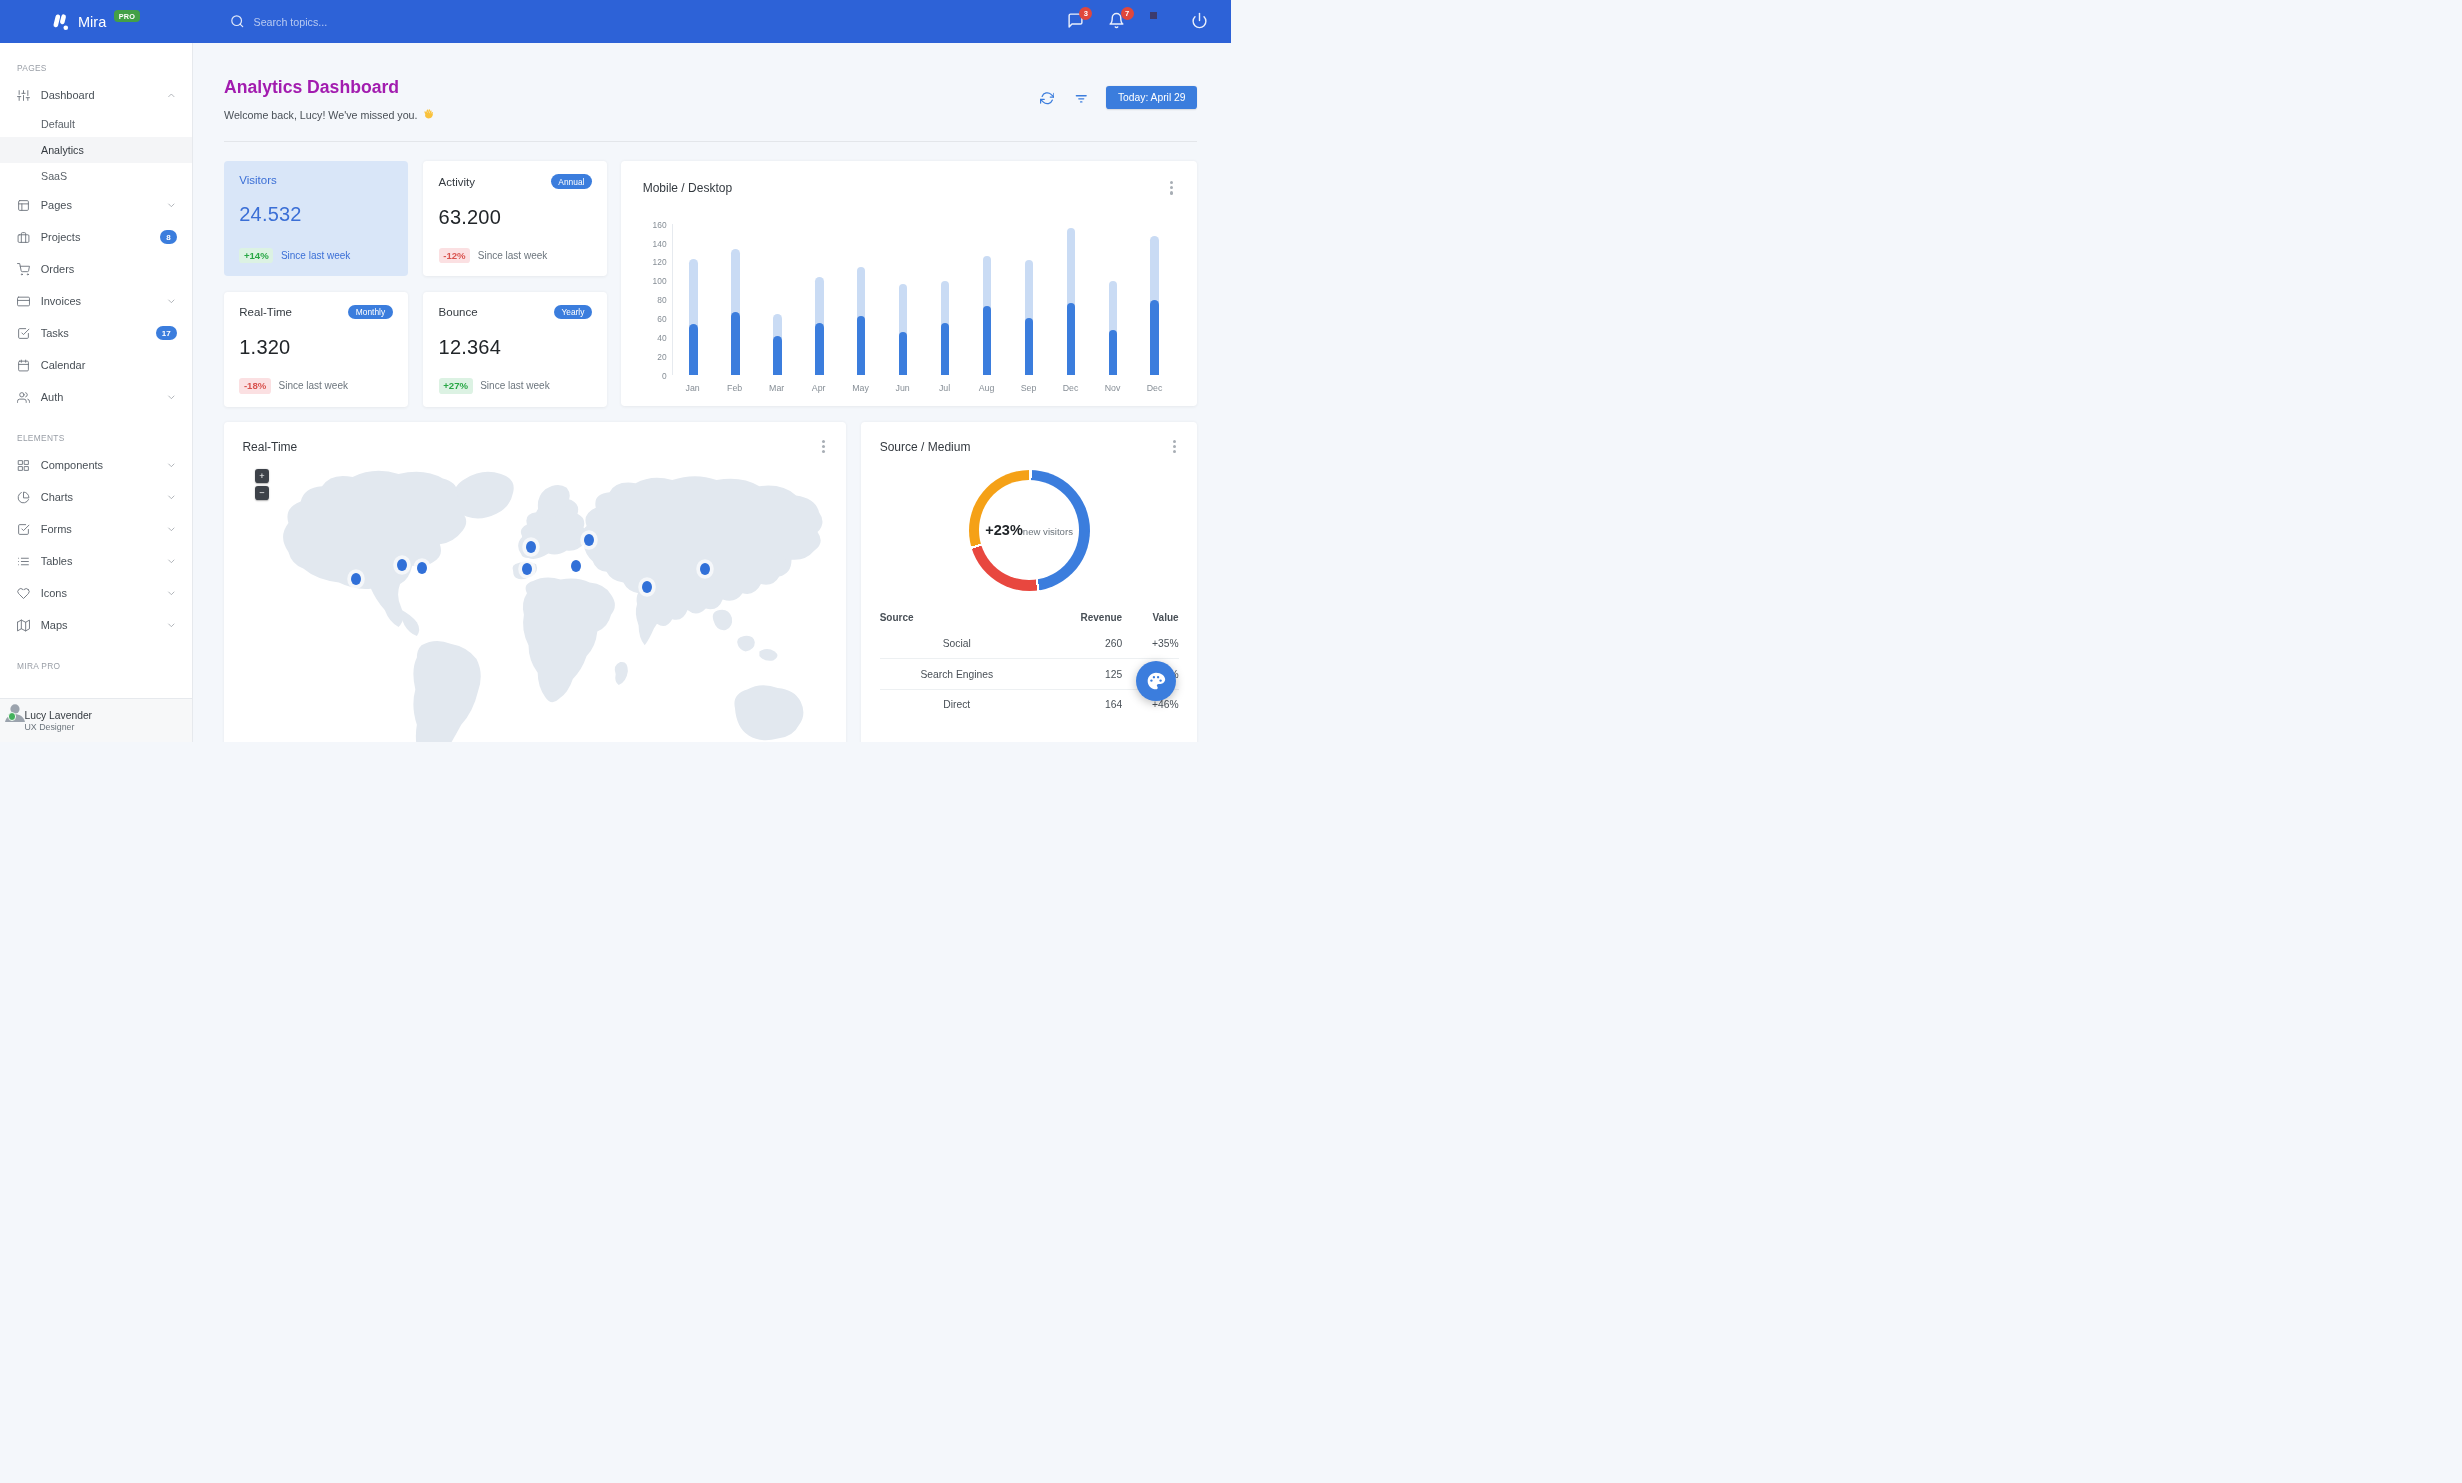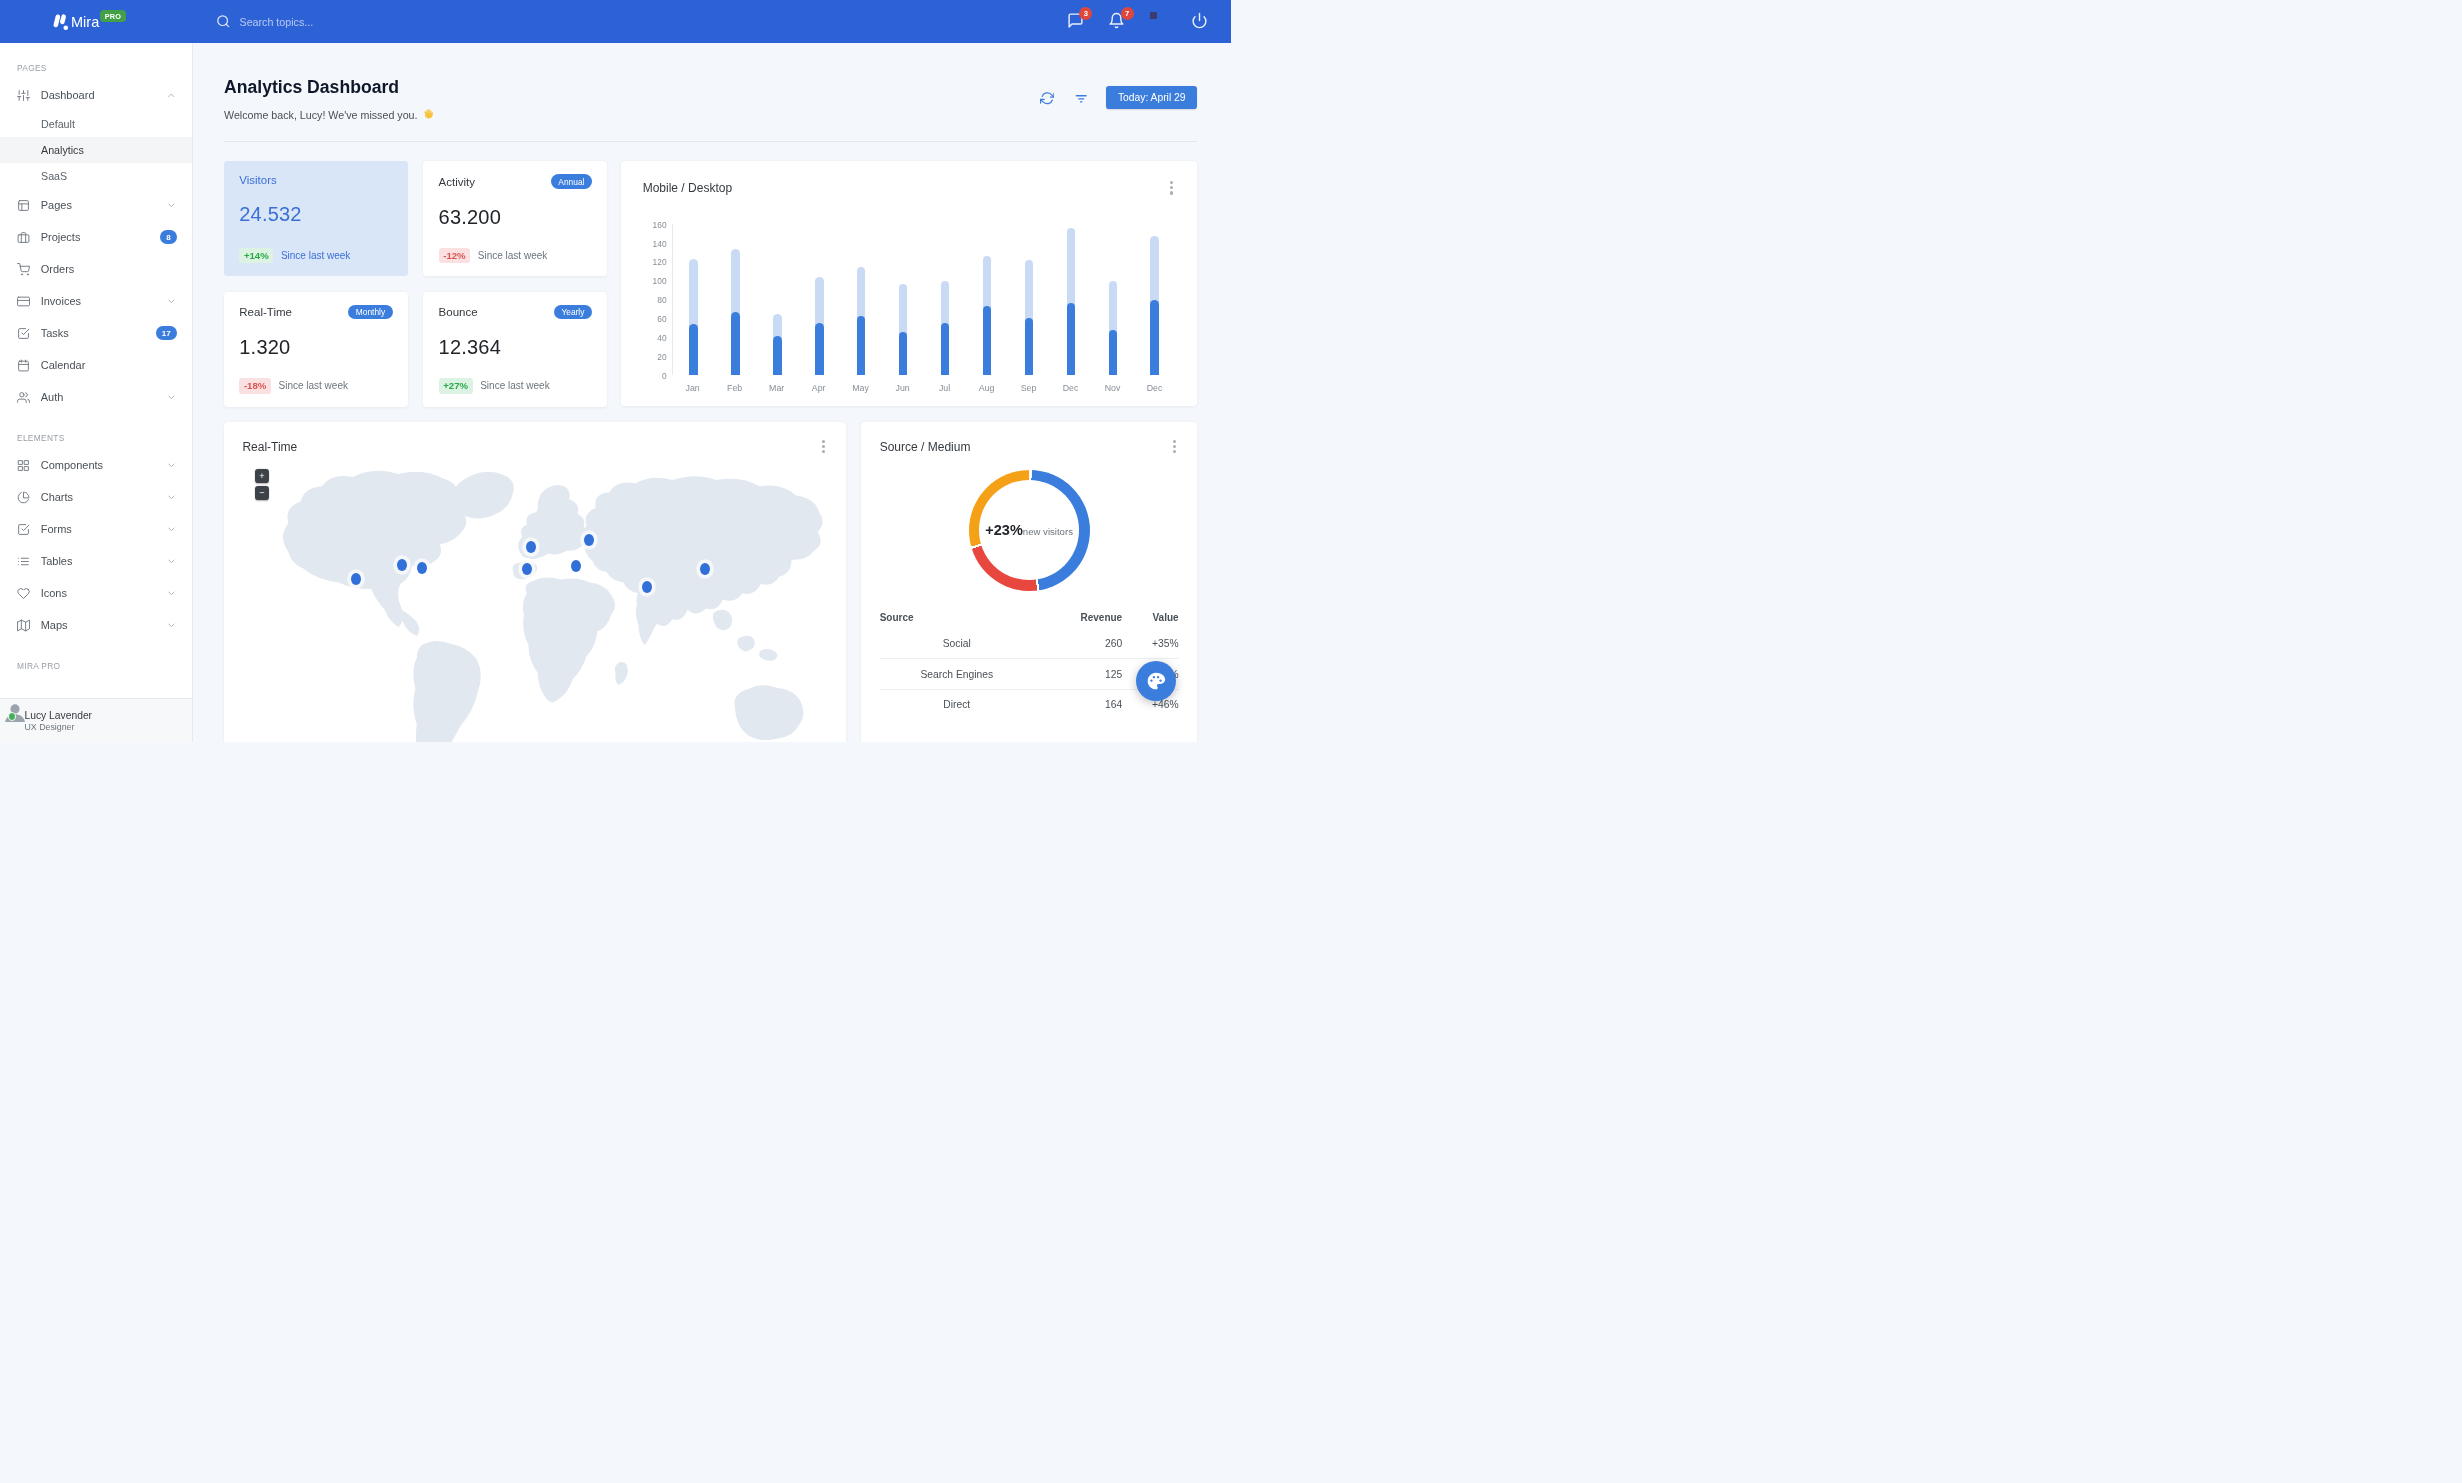--- a/index.html
+++ b/index.html
@@ -1,21 +1,21 @@
 <!DOCTYPE html>
 <html style="font-size:12.2px"><head>
 <meta charset="utf-8">
 <style>
   * { margin:0; padding:0; box-sizing:border-box; }
   html,body { width:1231px; height:742px; overflow:hidden; }
   body { font-family:"Liberation Sans", sans-serif; background:#F4F7FB; position:relative; color:#495057; }
 
   
   .navbar { position:absolute; top:0; left:0; right:0; height:43px; background:#2D62D7; display:flex; align-items:center; z-index:30; }
-  .brand { display:flex; align-items:flex-start; margin-left:50px; gap:1px; }
+  .brand { display:flex; align-items:flex-start; margin-left:50px; gap:8px; }
   .brand-name { color:#fff; font-size:14.5px; font-weight:500; line-height:20px; }
   .pro-badge { background:#43A047; color:#fff; font-size:7.3px; font-weight:700; padding:1.5px 4.6px; border-radius:4px; margin-top:-1.5px; letter-spacing:0.2px; }
   .nav-search { display:flex; align-items:center; margin-left:90px; gap:9.2px; }
   .nav-search svg { stroke:rgba(255,255,255,.85); }
   .nav-search input { background:transparent; border:none; outline:none; color:#fff; font-size:10.7px; width:184px; font-family:"Liberation Sans",sans-serif; }
   .nav-search input::placeholder { color:rgba(255,255,255,.65); }
   .nav-right { margin-left:auto; display:flex; align-items:center; gap:23px; padding-right:21.4px; }
   .nav-icon-btn { position:relative; width:18.4px; height:18.4px; cursor:pointer; }
   .nav-icon-btn svg { stroke:rgba(255,255,255,.9); }
   .count-badge { position:absolute; top:-5.4px; right:-6.9px; background:#E0473C; color:#fff; font-size:7.6px; font-weight:700; min-width:13px; height:13px; border-radius:6.9px; display:flex; align-items:center; justify-content:center; padding:0 3.1px; }
@@ -38,21 +38,21 @@
   .avatar { width:28px; height:28px; border-radius:50%; background:#C9CFD6; position:relative; flex:none; overflow:hidden; }
   .avatar svg { position:absolute; bottom:-1.5px; left:50%; transform:translateX(-50%); }
   .avatar-wrap { position:relative; }
   .avatar-wrap .dot { position:absolute; bottom:0; right:-0.8px; width:8.4px; height:8.4px; border-radius:50%; background:#43B15C; border:1.5px solid #F7F8F9; }
   .u-name { font-size:10.3px; color:#343A40; font-weight:500; line-height:13px; }
   .u-role { font-size:8.8px; color:#6c757d; }
 
   
   .content { position:absolute; left:193px; top:43px; right:0; bottom:0; padding:34px 34px 0 31px; }
   .page-head { display:flex; align-items:flex-start; }
-  .page-title { font-size:17.6px; font-weight:700; color:#0f172a; line-height:21.4px; }
+  .page-title { font-size:17.6px; font-weight:700; color:#a21caf; line-height:21.4px; }
   .page-sub { margin-top:10px; font-size:10.7px; color:#495057; display:flex; align-items:center; gap:4.6px; }
   .head-actions { margin-left:auto; display:flex; align-items:center; gap:17px; margin-top:9.2px; }
   .icon-btn { width:17px; height:17px; cursor:pointer; display:flex; align-items:center; justify-content:center; }
   .date-btn { background:#3B7DDD; color:#fff; border:none; font-size:10.3px; padding:6.1px 11.5px; border-radius:3.1px; cursor:pointer; font-family:"Liberation Sans",sans-serif; box-shadow:0 0.8px 1.5px rgba(0,0,0,.12); }
   .divider { border:none; border-top:0.8px solid #E3E6EA; margin-top:20px; }
 
   .row1 { display:flex; gap:15.3px; margin-top:19px; }
   .stats-grid { width:382px; display:grid; grid-template-columns:184px 184px; grid-auto-rows:115px; gap:15.3px; }
   .card { background:#fff; border-radius:3.8px; box-shadow:0 0.8px 3.1px rgba(0,0,0,.06); }
   .stat-card { padding:13px 15.3px; display:flex; flex-direction:column; }

